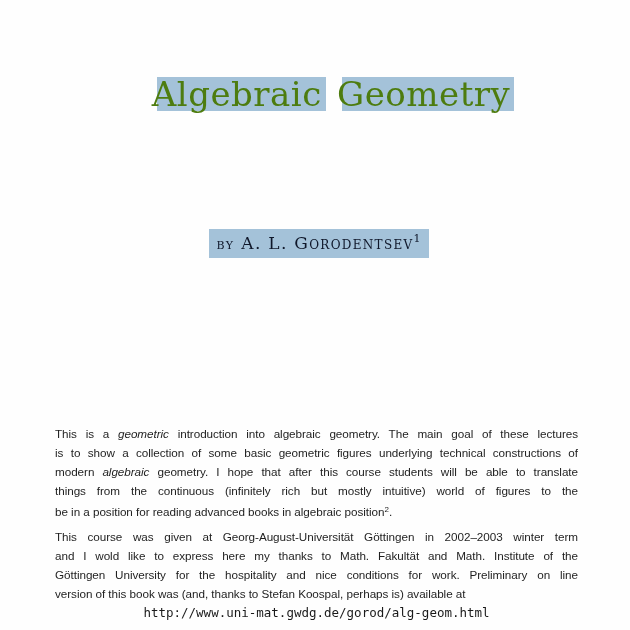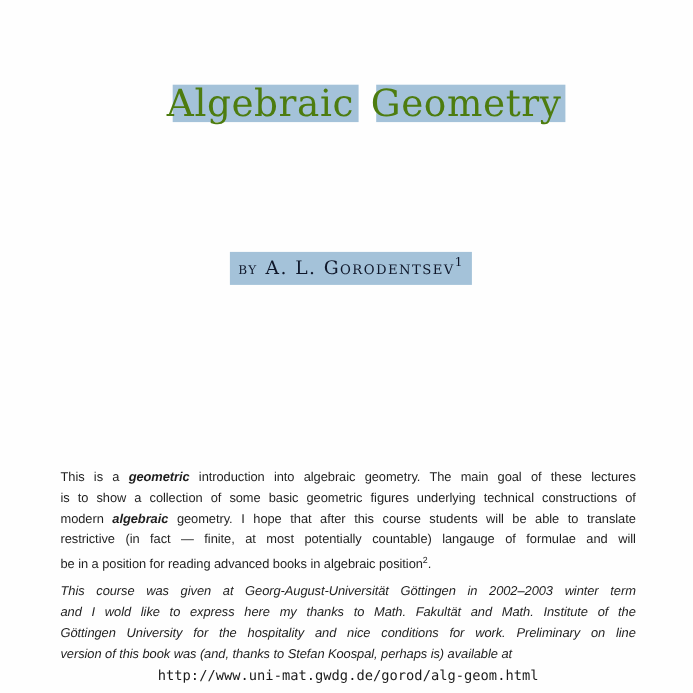--- a/index.html
+++ b/index.html
@@ -93,25 +93,23 @@
   }
   .para .line {
     line-height: 19px;
     text-align: justify;
   }
   .para .line.j {
     text-align-last: justify;
   }
   .para2 {
     margin-top: 6px;
-    font-style: italic;
   }
   .para i {
     font-style: italic;
-    font-weight: bold;
   }
   .fn-sup {
     font-size: 8px;
     vertical-align: 4px;
     letter-spacing: 0;
   }
   .url-line {
     text-align: center;
     font-family: "DejaVu Sans Mono", monospace;
     font-size: 12.5px;
@@ -131,21 +129,21 @@
 
   <div class="author">
     <span class="hl-box"><span class="smallcaps by">by</span><span class="smallcaps name">A. L. Gorodentsev</span><sup>1</sup></span>
   </div>
 
   <div class="abstract">
     <div class="para para1">
         <div class="line j"><span>This is a </span><i>geometric</i><span> introduction into algebraic geometry. The main goal of these lectures</span></div>
         <div class="line j"><span>is to show a collection of some basic geometric figures underlying technical constructions of</span></div>
         <div class="line j"><span>modern </span><i>algebraic</i><span> geometry. I hope that after this course students will be able to translate</span></div>
-        <div class="line j"><span>restrictive (in fact — finite, at most potentially countable) langauge of formulae and will</span></div>
+        <div class="line j"><span>things from the continuous (infinitely rich but mostly intuitive) world of figures to the</span></div>
         <div class="line"><span>be in a position for reading advanced books in algebraic position</span><sup class="fn-sup">2</sup><span>.</span></div>
       </div>
     <div class="para para2">
         <div class="line j"><span>This course was given at Georg-August-Universität Göttingen in 2002–2003 winter term</span></div>
         <div class="line j"><span>and I wold like to express here my thanks to Math. Fakultät and Math. Institute of the</span></div>
         <div class="line j"><span>Göttingen University for the hospitality and nice conditions for work. Preliminary on line</span></div>
         <div class="line"><span>version of this book was (and, thanks to Stefan Koospal, perhaps is) available at</span></div>
       </div>
     <div class="url-line">http://www.uni-mat.gwdg.de/gorod/alg-geom.html</div>
   </div>

